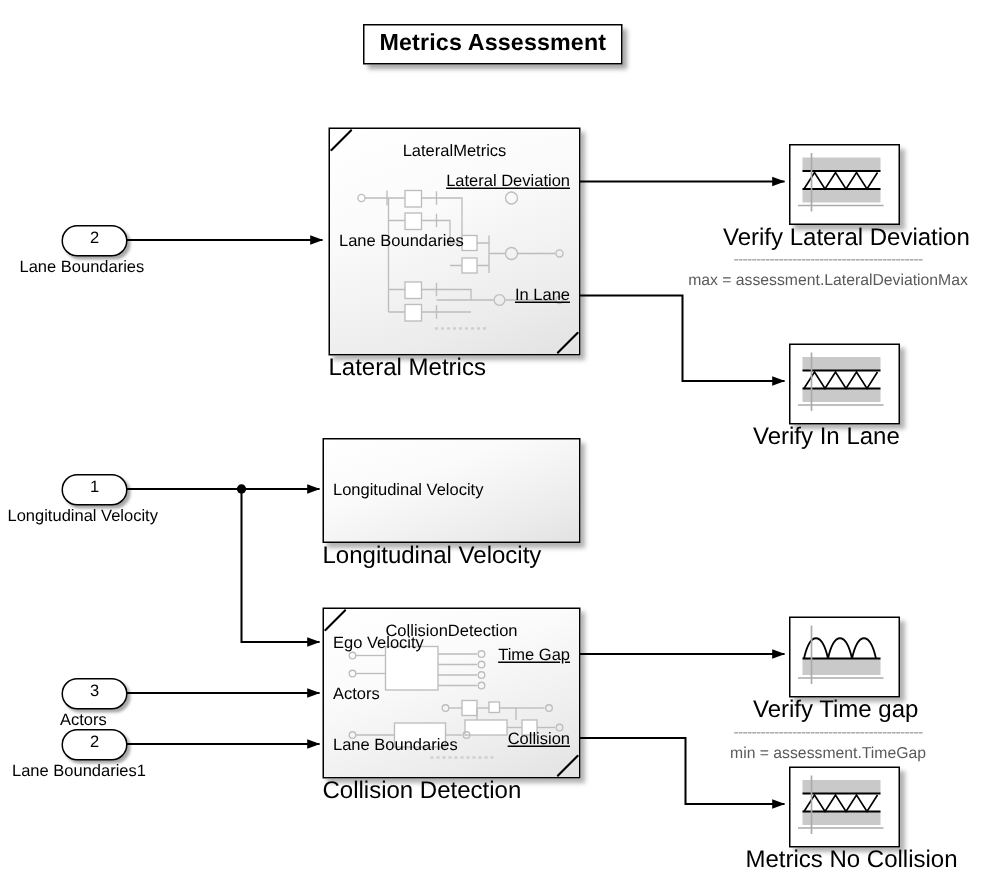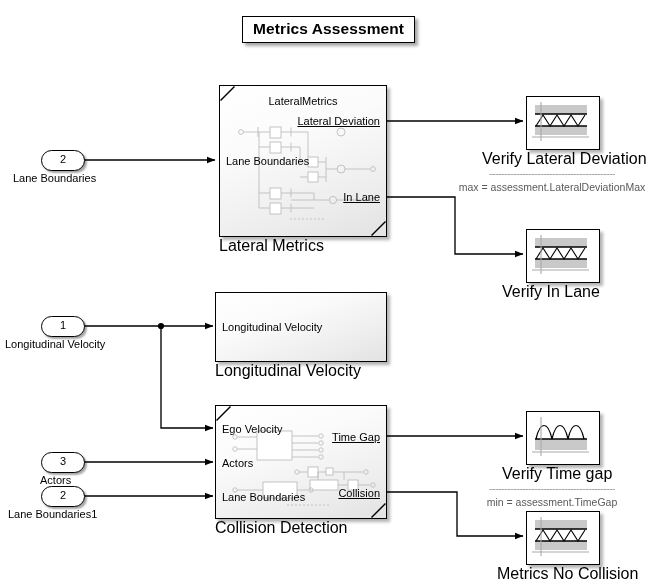--- a/index.html
+++ b/index.html
@@ -289,20 +289,21 @@
         <circle cx="136" cy="44" r="2.2"></circle>
       <circle cx="5" cy="62" r="2.2"></circle>
       <path d="M7.2,62 L33,62"></path>
       <rect x="33" y="54" width="34" height="16" fill="#fff"></rect>
       <path d="M67,62 L78,62"></path>
         <circle cx="81" cy="62" r="2.2"></circle>
     </g>
     <path d="M57,77 L100,77" stroke="#cfcfcf" stroke-width="1.6" stroke-dasharray="2 2"></path>
   </svg>
 
+  <div class="blk-title" style="top:9px;">CollisionDetection</div>
   <div class="port-in-label" style="left:6px; top:17px;">Ego Velocity</div>
   <div class="port-in-label" style="left:6px; top:51px;">Actors</div>
   <div class="port-in-label" style="left:6px; top:85px;">Lane Boundaries</div>
   <div class="port-out-label" style="right:6px; top:25px;">Time Gap</div>
   <div class="port-out-label" style="right:6px; top:81px;">Collision</div>
 </div>
 <div class="abs blk-caption" style="left:215px; top:519px; width:170px;">Collision Detection</div>
 
 <div class="abs verify" style="left:526px; top:96px;">
   <svg width="68" height="48" viewBox="0 0 68 48">

